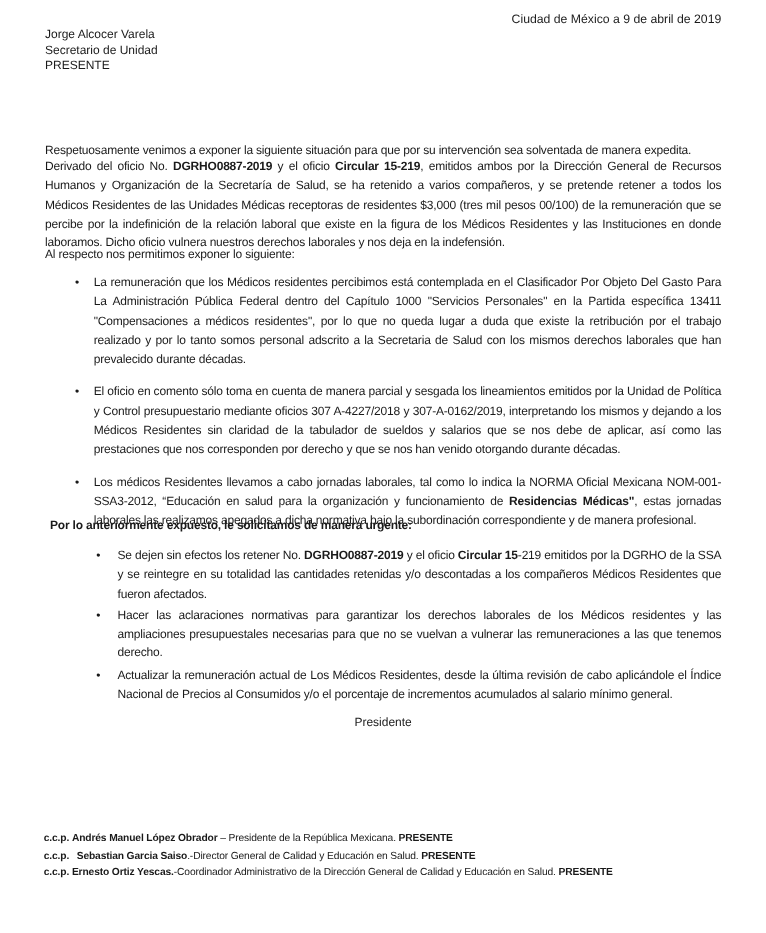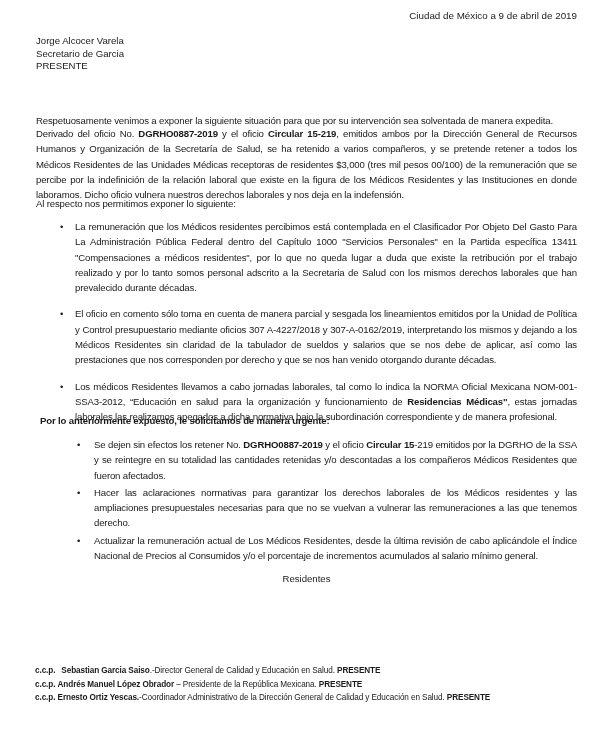--- a/index.html
+++ b/index.html
@@ -3,21 +3,21 @@
 <meta charset="utf-8">
 <style>
   html, body { margin:0; padding:0; background:#ffffff; }
   body { width:613px; height:746px; position:relative; overflow:hidden;
          font-family:"Liberation Sans", sans-serif; color:#1a1a1a; }
   .abs { position:absolute; }
   .t { font-size:9.6px; line-height:15.3px; letter-spacing:-0.15px; }
   .j { text-align:justify; }
   b { font-weight:bold; }
   .date { right:36px; top:10px; font-size:9.8px; }
-  .addr { left:36px; top:35px; font-size:9.6px; line-height:12.6px; }
+  .addr { left:36px; top:22px; font-size:9.6px; line-height:12.6px; }
   .p1 { left:36px; top:97px; width:541px;margin-top:16px; }
   .p2 { left:36px; top:126px; width:541px; }
   .p3 { left:36px; top:196px; width:541px; }
   .list1 { left:36px; top:219px; width:541px; }
   .list1 .item { position:relative; padding-left:39px; margin-bottom:11px; }
   .list1 .bul { position:absolute; left:24px; top:0; }
   .p4 { left:40px; top:413px; width:520px;font-weight:bold; }
   .list2 { left:57px; top:437px; width:520px; }
   .list2 .item { position:relative; padding-left:37px; margin-bottom:2px; }
   .list2 .bul { position:absolute; left:20px; top:0; }
@@ -25,21 +25,21 @@
   .ccp { left:35px; top:664px; font-size:8.2px; line-height:13.6px; letter-spacing:-0.1px; }
   .ccp .sp { display:inline-block; width:6px; }
 </style>
 </head>
 <body>
 
 <div class="abs date">Ciudad de México a 9 de abril de 2019</div>
 
 <div class="abs addr">
   <div>Jorge Alcocer Varela</div>
-  <div>Secretario de Garcia</div>
+  <div>Secretario de Unidad</div>
   <div>PRESENTE</div>
 </div>
 
 <div class="abs t p1">Respetuosamente venimos a exponer la siguiente situación para que por su intervención sea solventada de manera expedita.</div>
 
 <div class="abs t j p2"><span>Derivado del oficio No. </span><b>DGRHO0887-2019</b><span> y el oficio </span><b>Circular 15-219</b><span>, emitidos ambos por la Dirección General de Recursos Humanos y Organización de la Secretaría de Salud, se ha retenido a varios compañeros, y se pretende retener a todos los Médicos Residentes de las Unidades Médicas receptoras de residentes $3,000 (tres mil pesos 00/100) de la remuneración que se percibe por la indefinición de la relación laboral que existe en la figura de los Médicos Residentes y las Instituciones en donde laboramos. Dicho oficio vulnera nuestros derechos laborales y nos deja en la indefensión.</span></div>
 
 <div class="abs t p3">Al respecto nos permitimos exponer lo siguiente:</div>
 
 <div class="abs t j list1">
@@ -67,19 +67,19 @@
   <div class="item">
     <span class="bul">•</span>
     <span>Hacer las aclaraciones normativas para garantizar los derechos laborales de los Médicos residentes y las ampliaciones presupuestales necesarias para que no se vuelvan a vulnerar las remuneraciones a las que tenemos derecho.</span>
   </div>
   <div class="item">
     <span class="bul">•</span>
     <span>Actualizar la remuneración actual de Los Médicos Residentes, desde la última revisión de cabo aplicándole el Índice Nacional de Precios al Consumidos y/o el porcentaje de incrementos acumulados al salario mínimo general.</span>
   </div>
 </div>
 
-<div class="abs closing">Residentes</div>
+<div class="abs closing">Presidente</div>
 
 <div class="abs ccp">
+  <div><b>c.c.p.</b> <b>Andrés Manuel López Obrador</b><span> – Presidente de la República Mexicana. </span><b>PRESENTE</b></div>
   <div><b>c.c.p.</b><span class="sp"></span><b>Sebastian Garcia Saiso</b><span>.-Director General de Calidad y Educación en Salud. </span><b>PRESENTE</b></div>
-  <div><b>c.c.p.</b> <b>Andrés Manuel López Obrador</b><span> – Presidente de la República Mexicana. </span><b>PRESENTE</b></div>
   <div><b>c.c.p.</b> <b>Ernesto Ortiz Yescas.</b><span>-Coordinador Administrativo de la Dirección General de Calidad y Educación en Salud. </span><b>PRESENTE</b></div>
 </div>
 
 </body></html>

